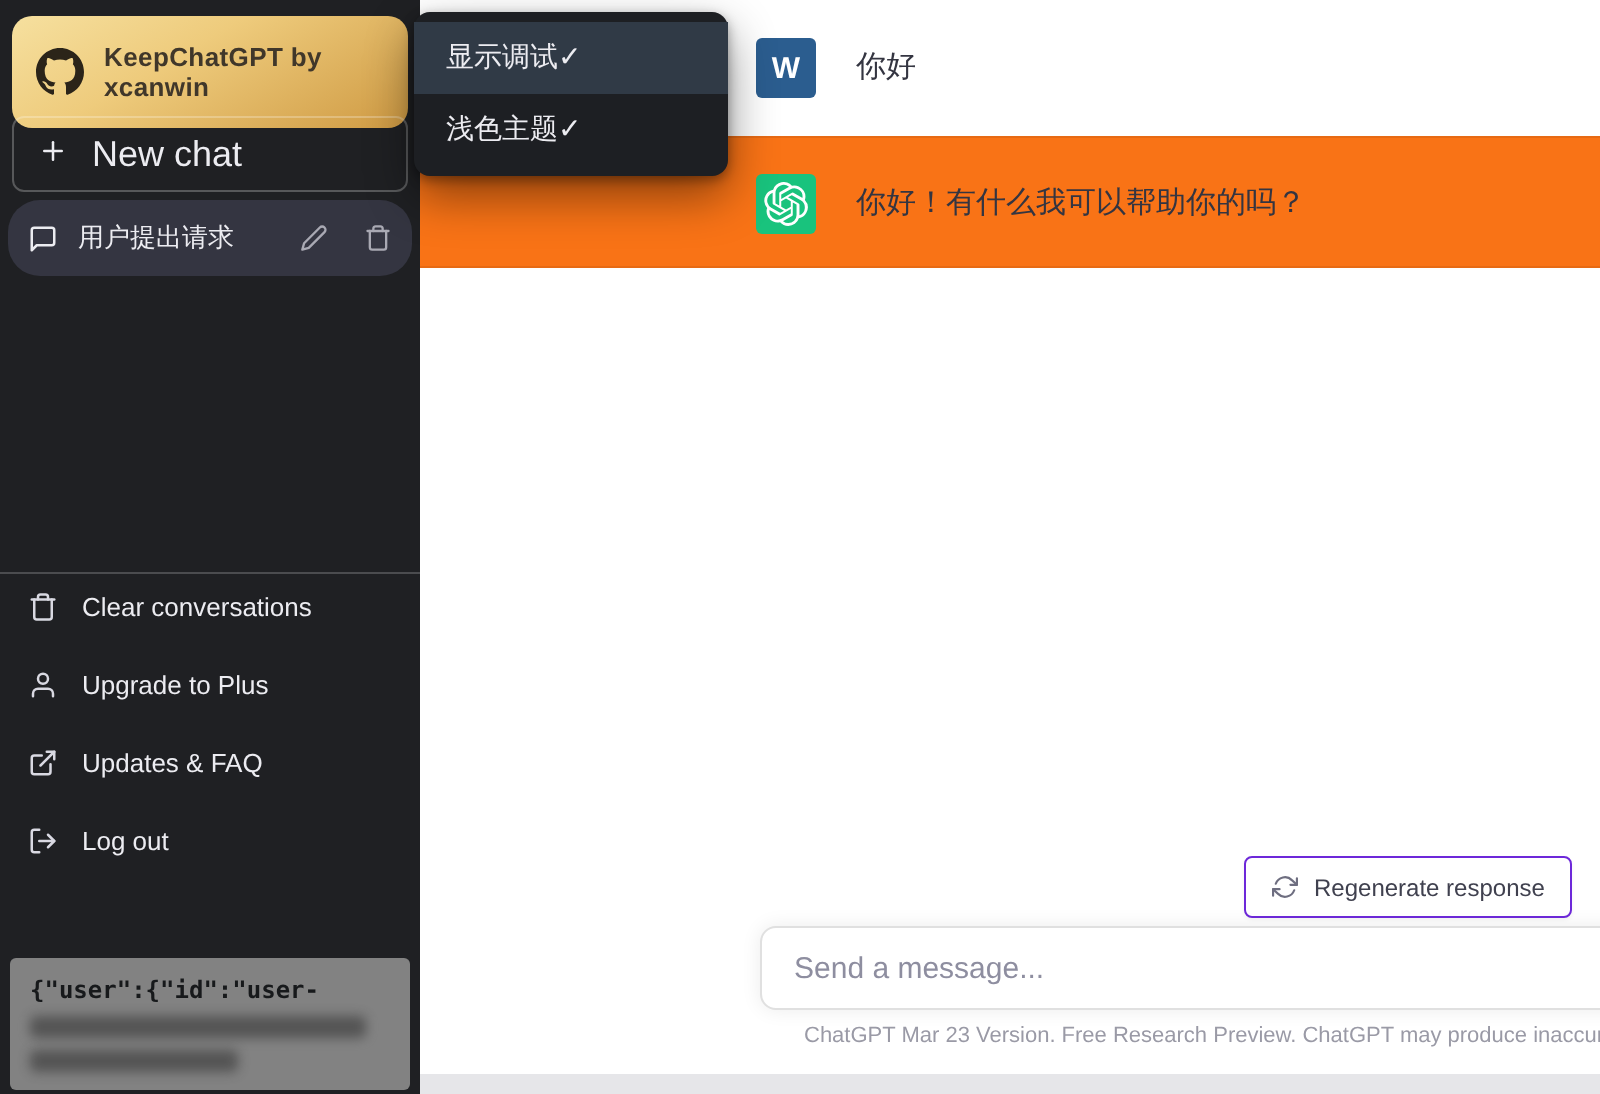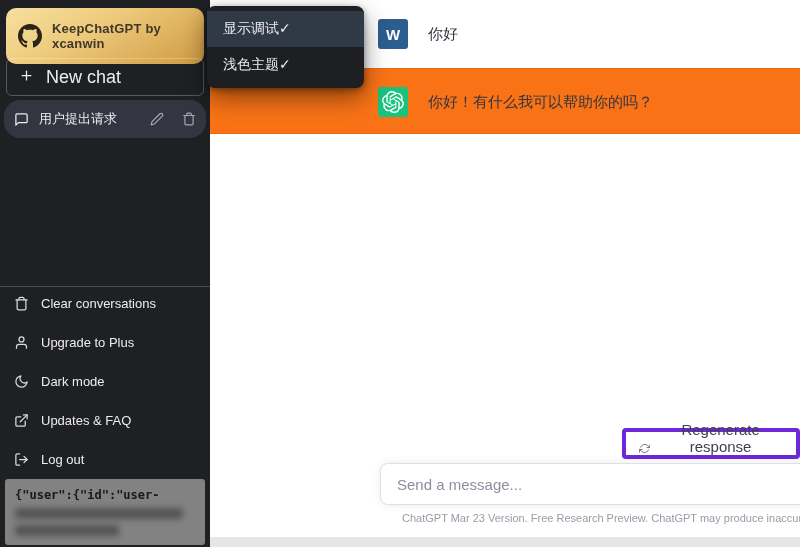--- a/index.html
+++ b/index.html
@@ -54,22 +54,22 @@
   .row-user { height:68px; padding:19px 0 0 168px; background:#fff; }
   .row-assistant { height:66px; padding:18px 0 0 168px; background:#f97316;
     border-top:1px solid rgba(0,0,0,0.07); border-bottom:1px solid rgba(0,0,0,0.07); }
   .avatar { width:30px; height:30px; border-radius:3px; flex:0 0 auto;
     display:flex; align-items:center; justify-content:center; }
   .avatar-user { background:#2b5d8f; color:#fff; font-size:15px; font-weight:700; }
   .avatar-ai { background:#19c37d; }
   .msg { font-size:15px; line-height:30px; color:#343541; }
 
   .regen-btn { position:absolute; left:412px; top:428px; height:31px;
-    display:flex; align-items:flex-end; gap:8px; padding:0 13px; background:#fff;
-    border:4px solid #6d28d9; border-radius:4px; font-size:15px; color:#40414f;
+    display:flex; align-items:center; gap:8px; padding:0 13px; background:#fff;
+    border:1px solid #6d28d9; border-radius:4px; font-size:12px; color:#40414f;
     box-shadow:0 1px 2px rgba(0,0,0,0.05); cursor:pointer; }
   .regen-btn svg { color:#6e6e80; }
 
   .chat-input { position:absolute; left:170px; top:463px; width:520px; height:42px;
     border:1px solid rgba(0,0,0,0.12); border-radius:8px; background:#fff;
     box-shadow:0 0 10px rgba(0,0,0,0.08); padding:0 16px; font-size:15px;
     color:#343541; outline:none; font-family:"Liberation Sans","DejaVu Sans",sans-serif; }
   .chat-input::placeholder { color:#8e8ea0; }
 
   .footer-note { position:absolute; left:192px; top:512px; white-space:nowrap;
@@ -136,26 +136,20 @@
       </div>
       <div class="side-item">
         <svg width="15" height="15" viewBox="0 0 24 24" fill="none" stroke="currentColor" stroke-width="2" stroke-linecap="round" stroke-linejoin="round">
             <path d="M20 21v-2a4 4 0 0 0-4-4H8a4 4 0 0 0-4 4v2"></path>
             <circle cx="12" cy="7" r="4"></circle>
           </svg>
         <span>Upgrade to Plus</span>
       </div>
       <div class="side-item">
         <svg width="15" height="15" viewBox="0 0 24 24" fill="none" stroke="currentColor" stroke-width="2" stroke-linecap="round" stroke-linejoin="round">
-            <path d="M21 12.79A9 9 0 1 1 11.21 3 7 7 0 0 0 21 12.79z"></path>
-          </svg>
-        <span>Dark mode</span>
-      </div>
-      <div class="side-item">
-        <svg width="15" height="15" viewBox="0 0 24 24" fill="none" stroke="currentColor" stroke-width="2" stroke-linecap="round" stroke-linejoin="round">
             <path d="M18 13v6a2 2 0 0 1-2 2H5a2 2 0 0 1-2-2V8a2 2 0 0 1 2-2h6"></path>
             <polyline points="15 3 21 3 21 9"></polyline>
             <line x1="10" y1="14" x2="21" y2="3"></line>
           </svg>
         <span>Updates &amp; FAQ</span>
       </div>
       <div class="side-item">
         <svg width="15" height="15" viewBox="0 0 24 24" fill="none" stroke="currentColor" stroke-width="2" stroke-linecap="round" stroke-linejoin="round">
             <path d="M9 21H5a2 2 0 0 1-2-2V5a2 2 0 0 1 2-2h4"></path>
             <polyline points="16 17 21 12 16 7"></polyline>

